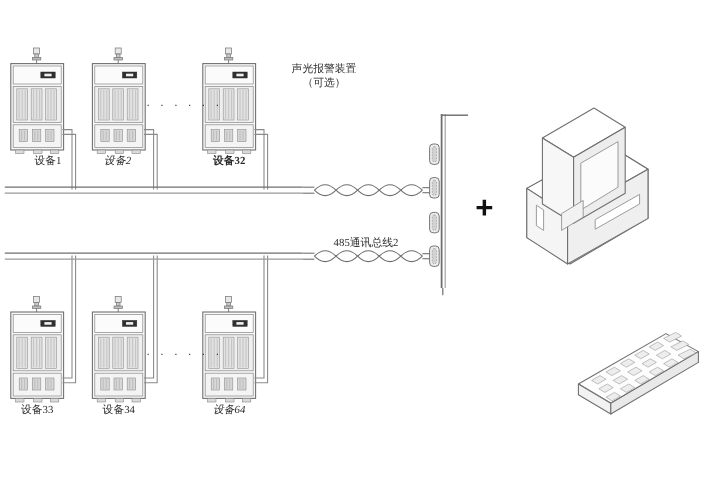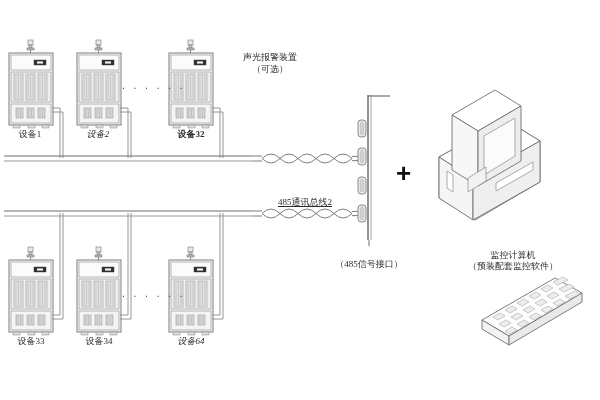--- a/index.html
+++ b/index.html
@@ -228,36 +228,33 @@
         <polygon points="505,331 512,327 517,330 510,334"></polygon>
         <polygon points="517,324 524,320 529,323 522,327"></polygon>
         <polygon points="529,317 536,313 541,316 534,320"></polygon>
         <polygon points="541,310 548,306 553,309 546,313"></polygon>
         <polygon points="553,303 560,299 565,302 558,306"></polygon>
         <polygon points="565,296 575,291 580,294 570,299"></polygon>
       </g>
     </g>
   </svg>
 
-  <div class="lbl" style="left:6px;top:129px;width:48px;">设备1</div>
+  <div class="lbl" style="left:16px;top:129px;width:48px;">设备1</div>
   <div class="lbl" style="left:74px;top:129px;width:48px;font-style:italic;">设备2</div>
   <div class="lbl" style="left:164px;top:129px;width:54px;font-weight:bold;">设备32</div>
 
   <div class="lbl" style="left:4px;top:336px;width:54px;">设备33</div>
   <div class="lbl" style="left:72px;top:336px;width:54px;">设备34</div>
   <div class="lbl" style="left:164px;top:336px;width:54px;font-style:italic;">设备64</div>
 
   <div class="dots" style="left:122px;top:80px;">. . . . . .</div>
   <div class="dots" style="left:122px;top:288px;">. . . . . .</div>
 
   <div class="lbl" style="left:218px;top:64px;width:104px;">（可选）</div>
   <div class="lbl" style="left:218px;top:52px;width:104px;">声光报警装置</div>
 
-  <div class="lbl" style="left:252px;top:197px;width:106px;text-decoration:underline;">485通讯总线2</div>
-
-  <div class="lbl" style="left:313px;top:259px;width:112px;">（485信号接口）</div>
+  <div class="lbl" style="left:252px;top:197px;width:106px;">485通讯总线2</div>
+
 
   <div class="plus" style="left:396px;top:160px;">+</div>
 
-  <div class="lbl" style="left:452px;top:250px;width:122px;">监控计算机</div>
-  <div class="lbl" style="left:446px;top:261px;width:134px;">（预装配套监控软件）</div>
 
 </div>
 
 </body></html>

